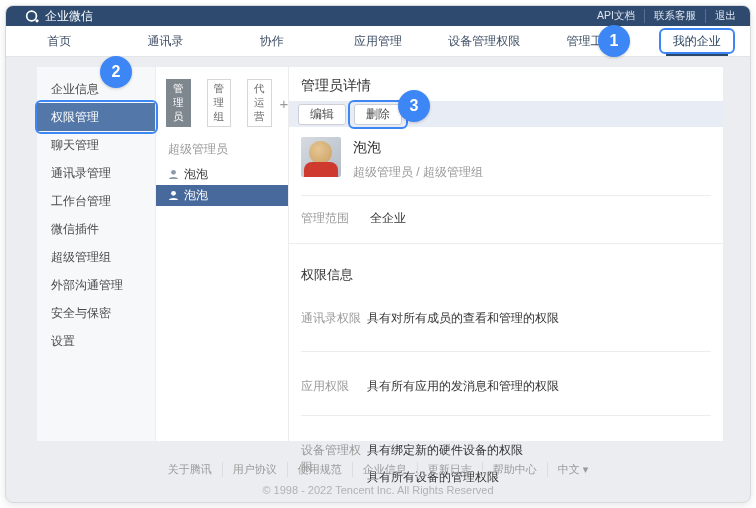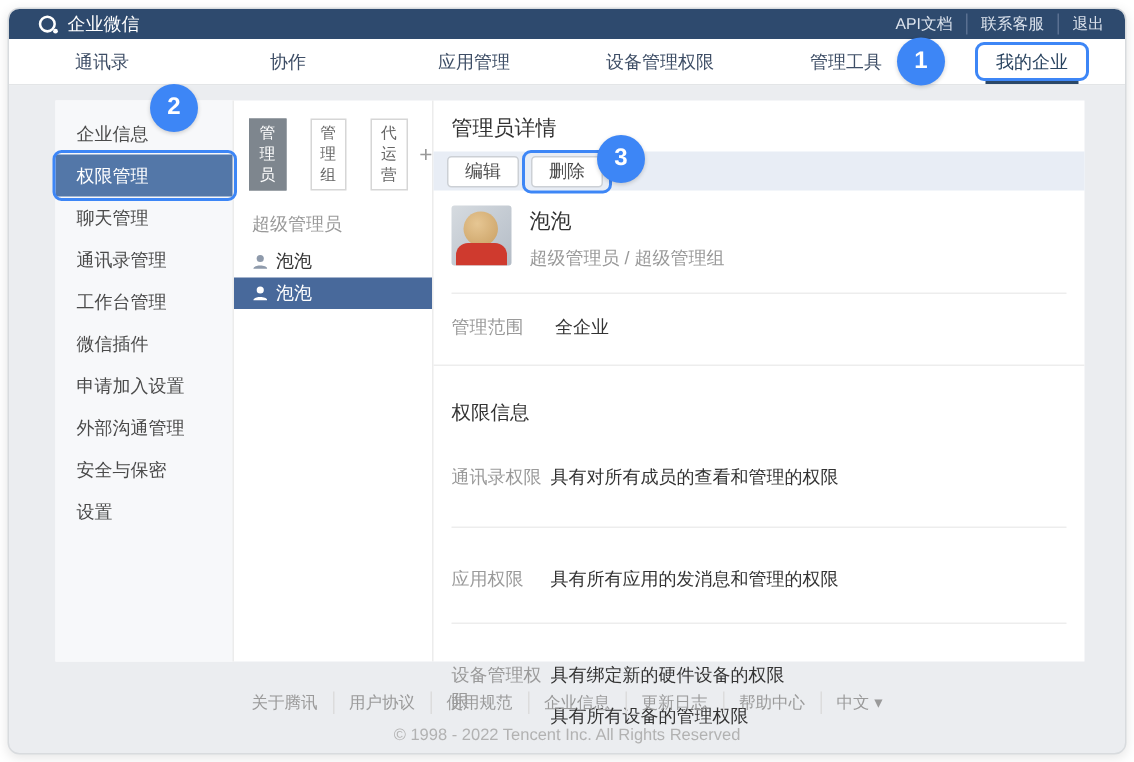--- a/index.html
+++ b/index.html
@@ -93,20 +93,21 @@
       <span>企业微信</span>
     </div>
     <div class="top-links">
       <span class="top-link">API文档</span>
       <span class="top-link">联系客服</span>
       <span class="top-link">退出</span>
     </div>
   </div>
 
   <div class="navrow">
+    <div class="nav-item">首页</div>
     <div class="nav-item">通讯录</div>
     <div class="nav-item">协作</div>
     <div class="nav-item">应用管理</div>
     <div class="nav-item">设备管理权限</div>
     <div class="nav-item">管理工具</div>
     <div class="nav-item active">
       <span>我的企业</span>
       <span class="anno-rect nav-anno"></span>
     </div>
   </div>
@@ -117,21 +118,21 @@
       <aside class="col1">
         <div class="side-item">企业信息</div>
         <div class="side-item selected">
           <span>权限管理</span>
           <span class="anno-rect side-anno"></span>
         </div>
         <div class="side-item">聊天管理</div>
         <div class="side-item">通讯录管理</div>
         <div class="side-item">工作台管理</div>
         <div class="side-item">微信插件</div>
-        <div class="side-item">申请加入设置</div>
+        <div class="side-item">超级管理组</div>
         <div class="side-item">外部沟通管理</div>
         <div class="side-item">安全与保密</div>
         <div class="side-item">设置</div>
       </aside>
 
       <div class="col2">
         <div class="tabs">
           <span class="tab active">管理员</span>
           <span class="tab">管理组</span>
           <span class="tab">代运营</span>

